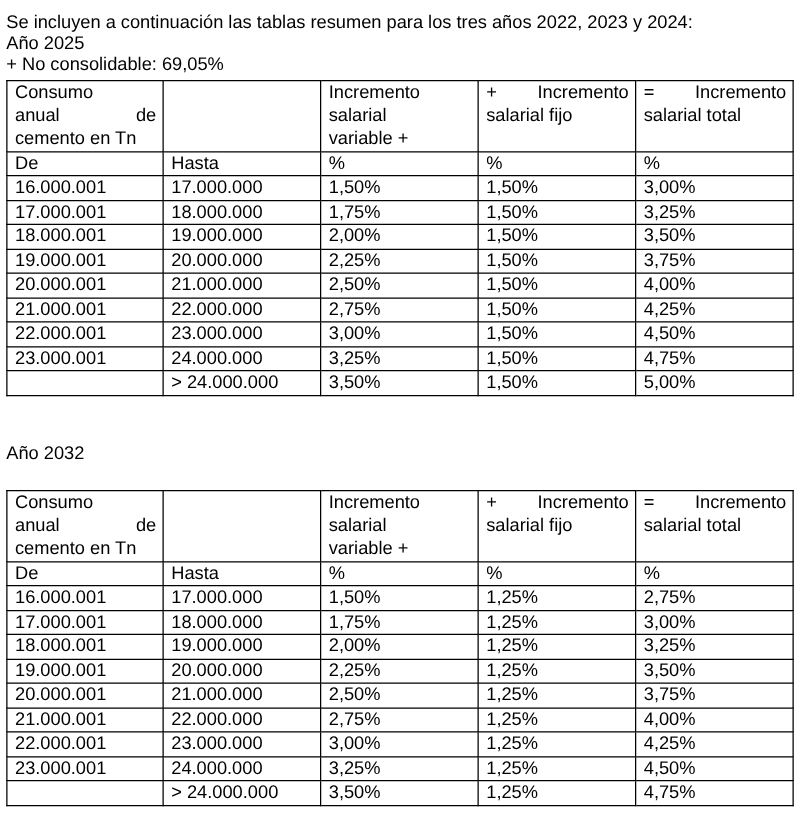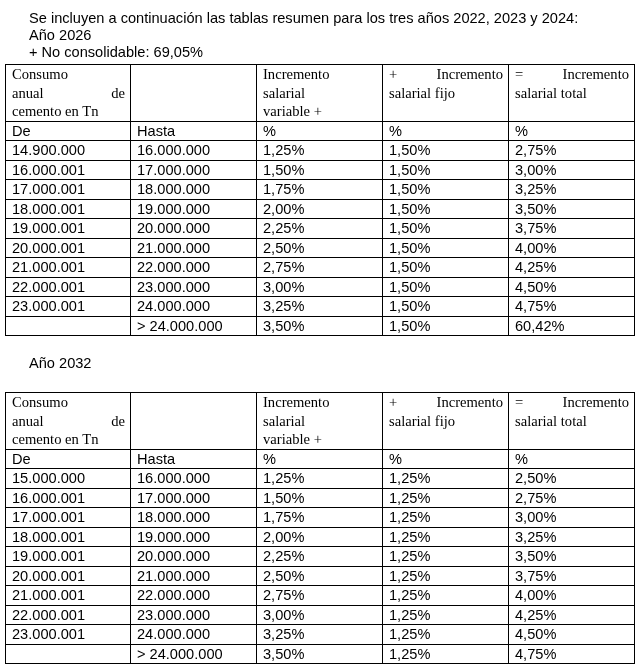--- a/index.html
+++ b/index.html
@@ -1,38 +1,38 @@
 <!DOCTYPE html>
 <html><head>
 <meta charset="utf-8">
 <style>
   html, body { margin: 0; padding: 0; background: #ffffff; }
   body {
     width: 637px; height: 667px; overflow: hidden; position: relative;
     font-family: "Liberation Sans", sans-serif; font-size: 14.6px; color: #000;
   }
-  .line { position: absolute; left: 5px; white-space: nowrap; line-height: 17px; margin-left: 24px; }
+  .line { position: absolute; left: 5px; white-space: nowrap; line-height: 17px; }
   table {
     position: absolute; left: 5px; width: 629px;
     border-collapse: collapse; table-layout: fixed;
   }
   td {
     border: 1px solid #000; padding: 0 0 0 6px; vertical-align: top;
     line-height: 18.5px; height: 18.5px; overflow: hidden; white-space: nowrap;
   }
-  td.hdr { height: 55px; line-height: 18.5px; font-family: Liberation Serif, serif; }
+  td.hdr { height: 55px; line-height: 18.5px; }
   .just { display: flex; justify-content: space-between; padding-right: 5px; }
   col.c1 { width: 125px; } col.c2 { width: 126px; } col.c3 { width: 126px; }
   col.c4 { width: 126px; } col.c5 { width: 126px; }
 </style>
 </head>
 <body>
 
 <div class="line" style="top:10px">Se incluyen a continuación las tablas resumen para los tres años 2022, 2023 y 2024:</div>
-<div class="line" style="top:27px">Año 2026</div>
+<div class="line" style="top:27px">Año 2025</div>
 <div class="line" style="top:44px">+ No consolidable: 69,05%</div>
 
 <table style="top:64px">
   <colgroup>
       <col class="c1">
       <col class="c2">
       <col class="c3">
       <col class="c4">
       <col class="c5">
     </colgroup>
@@ -68,27 +68,20 @@
         </td>
       </tr>
       <tr>
         <td>De</td>
         <td>Hasta</td>
         <td>%</td>
         <td>%</td>
         <td>%</td>
       </tr>
       <tr>
-        <td>14.900.000</td>
-        <td>16.000.000</td>
-        <td>1,25%</td>
-        <td>1,50%</td>
-        <td>2,75%</td>
-      </tr>
-      <tr>
         <td>16.000.001</td>
         <td>17.000.000</td>
         <td>1,50%</td>
         <td>1,50%</td>
         <td>3,00%</td>
       </tr>
       <tr>
         <td>17.000.001</td>
         <td>18.000.000</td>
         <td>1,75%</td>
@@ -135,21 +128,21 @@
         <td>24.000.000</td>
         <td>3,25%</td>
         <td>1,50%</td>
         <td>4,75%</td>
       </tr>
       <tr>
         <td></td>
         <td>&gt; 24.000.000</td>
         <td>3,50%</td>
         <td>1,50%</td>
-        <td>60,42%</td>
+        <td>5,00%</td>
       </tr>
     </tbody>
 </table>
 
 <div class="line" style="top:355px">Año 2032</div>
 
 <table style="top:392px">
   <colgroup>
       <col class="c1">
       <col class="c2">
@@ -189,27 +182,20 @@
         </td>
       </tr>
       <tr>
         <td>De</td>
         <td>Hasta</td>
         <td>%</td>
         <td>%</td>
         <td>%</td>
       </tr>
       <tr>
-        <td>15.000.000</td>
-        <td>16.000.000</td>
-        <td>1,25%</td>
-        <td>1,25%</td>
-        <td>2,50%</td>
-      </tr>
-      <tr>
         <td>16.000.001</td>
         <td>17.000.000</td>
         <td>1,50%</td>
         <td>1,25%</td>
         <td>2,75%</td>
       </tr>
       <tr>
         <td>17.000.001</td>
         <td>18.000.000</td>
         <td>1,75%</td>

